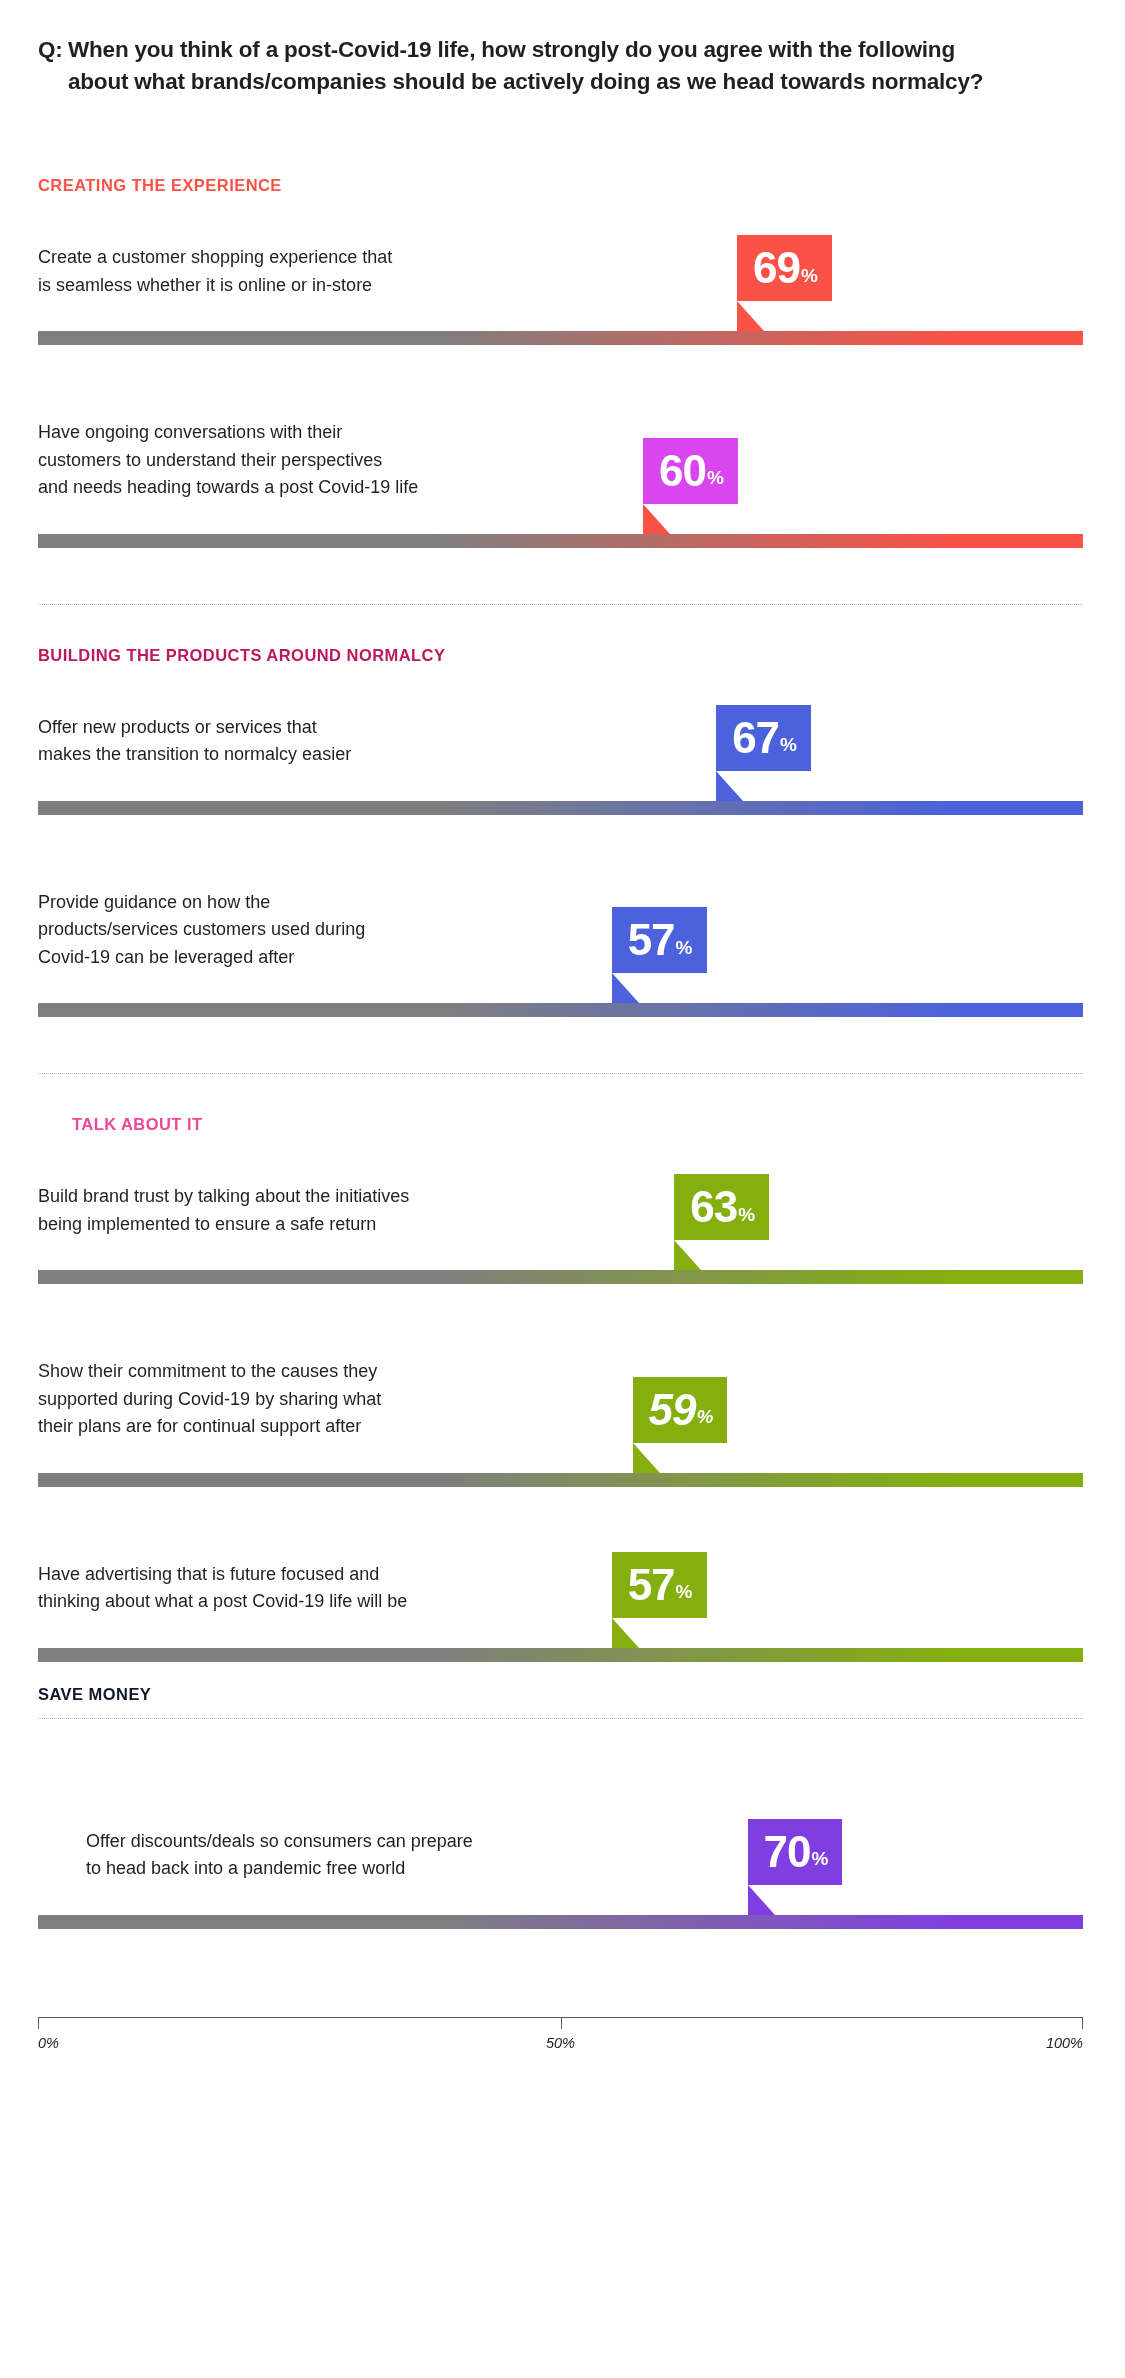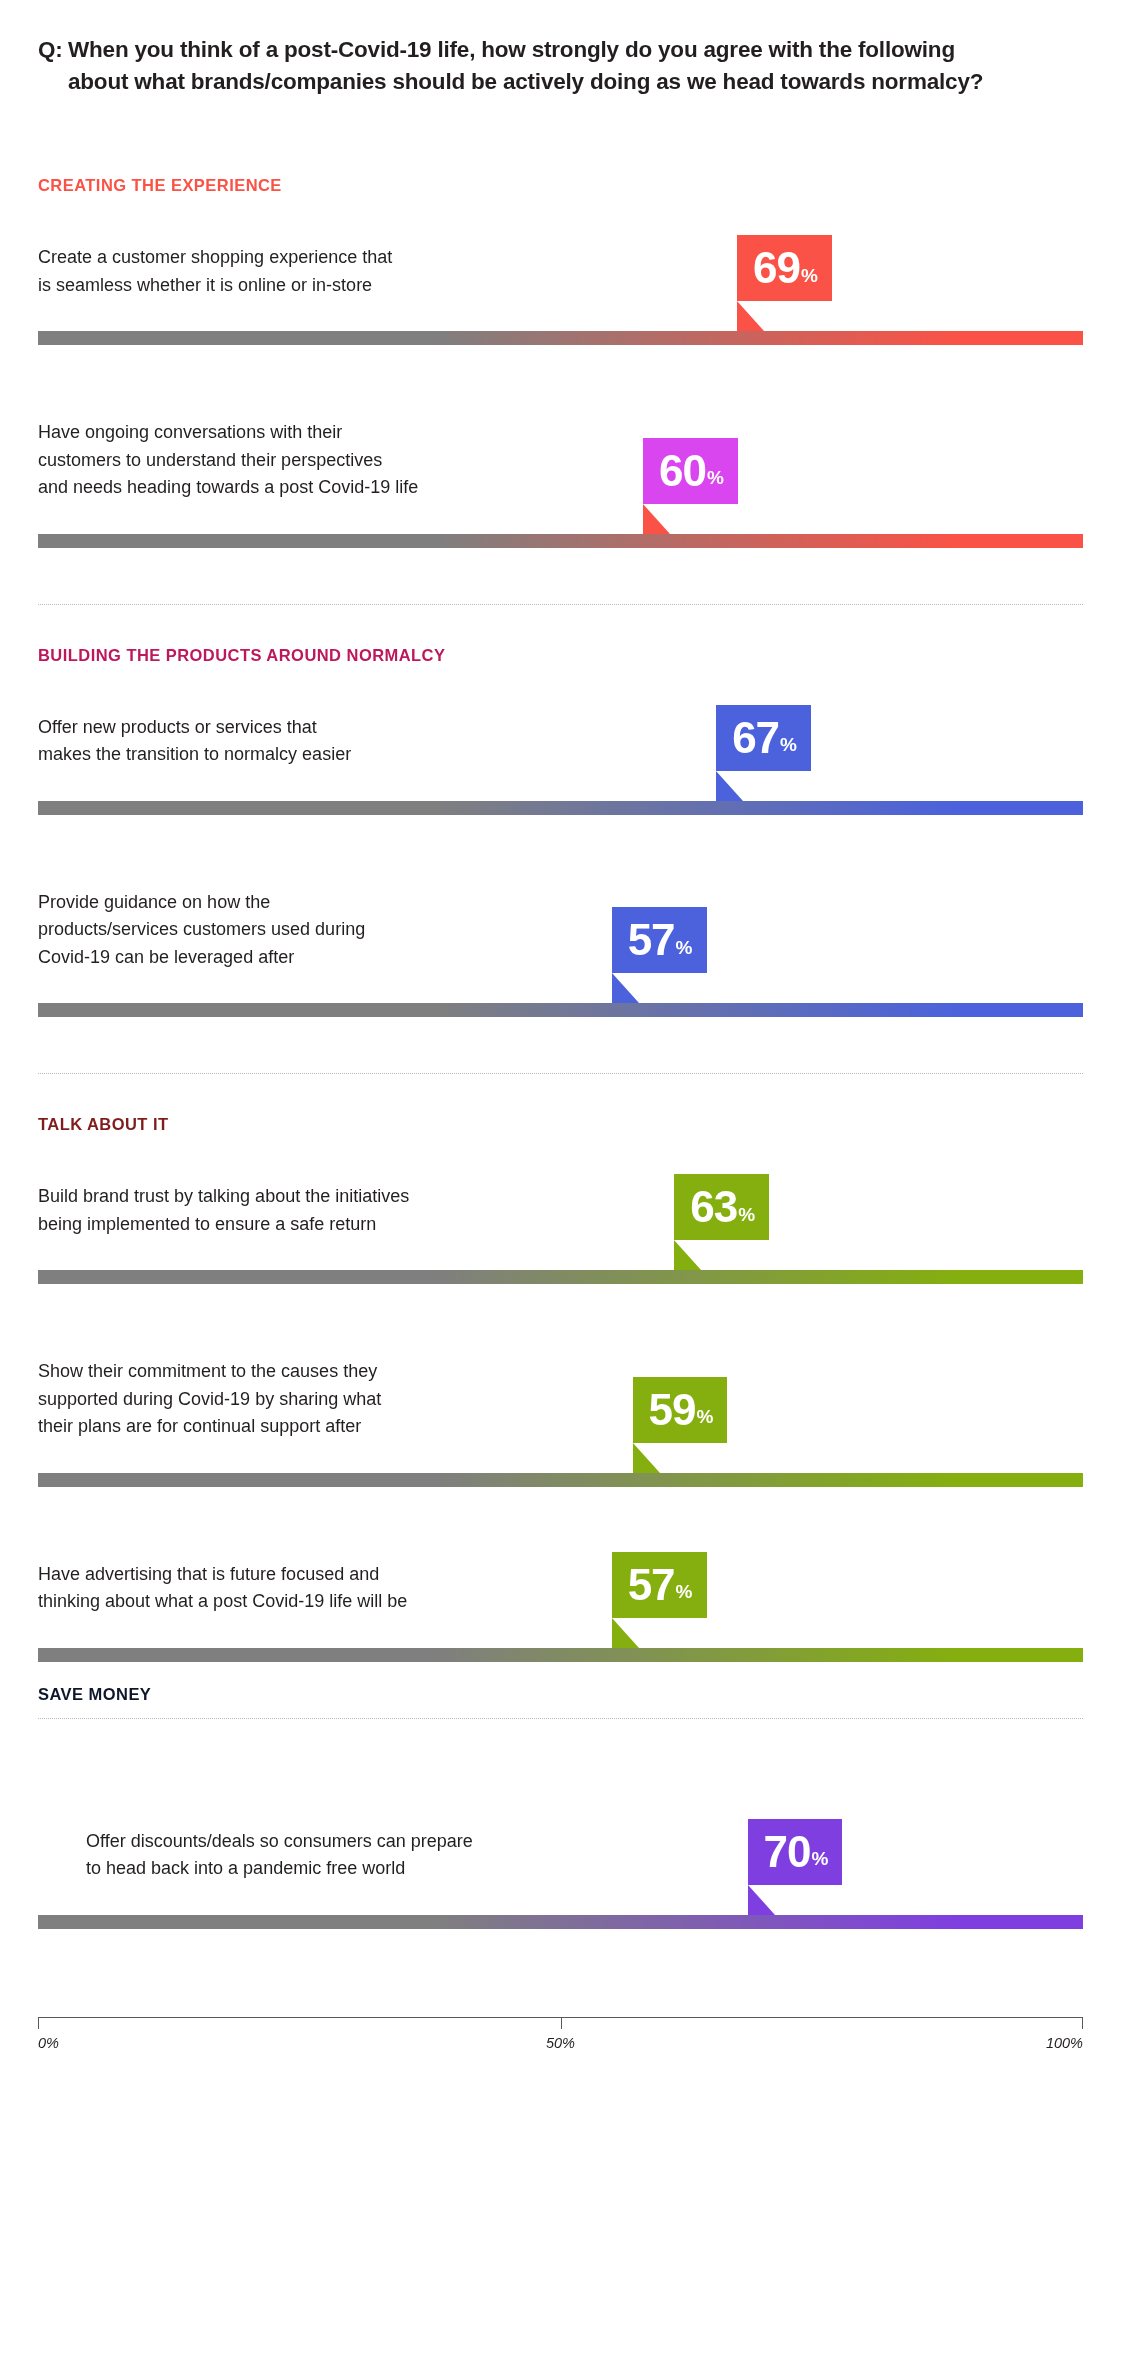--- a/index.html
+++ b/index.html
@@ -155,37 +155,37 @@
         <div class="callout-box" style="background: rgb(75, 98, 220); color: rgb(255, 255, 255);">
           <span class="callout-num">57</span>
           <span class="callout-pct">%</span>
           <span class="callout-tail" style="color: rgb(75, 98, 220);"></span>
         </div>
       </div>
       <div class="bar-track" style="top: 1003px;">
         <div class="bar-fill" style="background: linear-gradient(to right, rgb(127, 127, 127) 0%, rgb(127, 127, 127) 38%, rgb(75, 98, 220) 88%, rgb(75, 98, 220) 100%);"></div>
       </div>
       <div class="divider" style="top: 1073px;"></div>
-      <div class="section-head" style="top: 1115px; color: #7f1d1d;">TALK ABOUT IT</div>
+      <div class="section-head" style="top: 1115px; color: #ec4899; margin-left: 34px;">TALK ABOUT IT</div>
       <div class="item-label" style="top: 1183px;">Build brand trust by talking about the initiatives
 being implemented to ensure a safe return</div>
       <div class="callout" style="left: 674.35px; top: 1174px;">
         <div class="callout-box" style="background: rgb(132, 175, 15); color: rgb(255, 255, 255);">
           <span class="callout-num">63</span>
           <span class="callout-pct">%</span>
           <span class="callout-tail" style="color: rgb(132, 175, 15);"></span>
         </div>
       </div>
       <div class="bar-track" style="top: 1270px;">
         <div class="bar-fill" style="background: linear-gradient(to right, rgb(127, 127, 127) 0%, rgb(127, 127, 127) 38%, rgb(132, 175, 15) 88%, rgb(132, 175, 15) 100%);"></div>
       </div>
       <div class="item-label" style="top: 1358px;">Show their commitment to the causes they
 supported during Covid-19 by sharing what
 their plans are for continual support after</div>
-      <div class="callout" style="left: 632.55px; top: 1376.5px;">
+      <div class="callout" style="left: 632.55px; top: 1376.5px; font-style: italic;">
         <div class="callout-box" style="background: rgb(132, 175, 15); color: rgb(255, 255, 255);">
           <span class="callout-num">59</span>
           <span class="callout-pct">%</span>
           <span class="callout-tail" style="color: rgb(132, 175, 15);"></span>
         </div>
       </div>
       <div class="bar-track" style="top: 1472.5px;">
         <div class="bar-fill" style="background: linear-gradient(to right, rgb(127, 127, 127) 0%, rgb(127, 127, 127) 38%, rgb(132, 175, 15) 88%, rgb(132, 175, 15) 100%);"></div>
       </div>
       <div class="item-label" style="top: 1560.5px;">Have advertising that is future focused and

